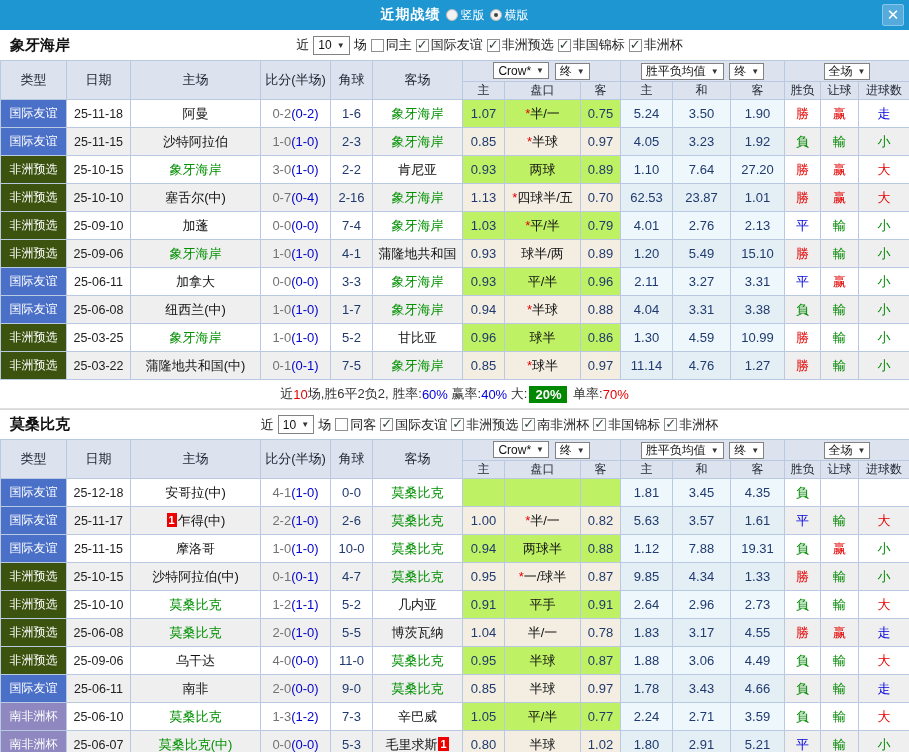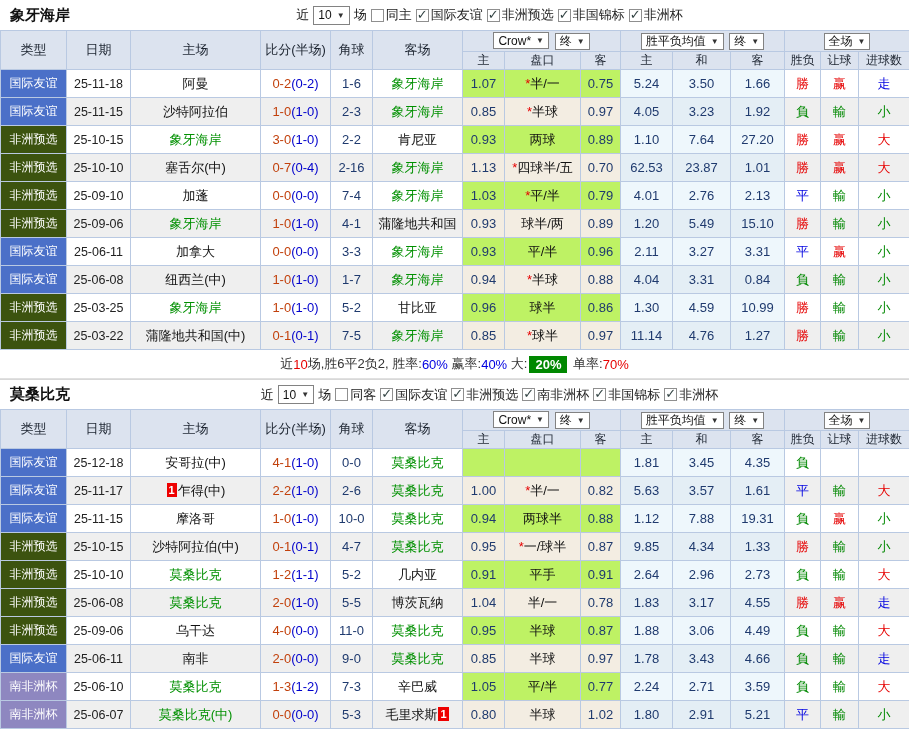--- a/index.html
+++ b/index.html
@@ -41,36 +41,50 @@
   tbody td { height:28px; font-size:13px; color:#111; }
   tbody tr:nth-child(even) td { background:#efefef; }
   tbody td.cream { background:#bef264; }
   tbody td.lblue { background:#eef7fc; }
   tbody tr:nth-child(even) td.cream { background:#f3ede2; }
   tbody tr:nth-child(even) td.lblue { background:#e4eef5; }
   td.type-badge { color:#fff; font-size:12px; }
   td.date-cell { color:#222; font-size:12.5px; }
   .num { color:#1f3a6e; }
   .hl { color:#009000; }
-  .score-m { color:#c2410c; }
+  .score-m { color:#737373; }
   .score-h { color:#0000cc; }
   .star { color:#e60000; }
   .badge { display:inline-block; background:#ee0000; color:#fff; font-size:11px; font-weight:bold;
            line-height:14px; padding:0 2px; margin:0 1px; vertical-align:1px; }
 
   
   .summary { height:29px; display:flex; align-items:center; justify-content:center; font-size:13px;
              background:#fff; border-bottom:1px solid #e0e0e0; white-space:pre; }
   .summary .box { padding:1px 6px; font-weight:bold; margin:0 2px; }
 </style>
 </head>
 <body>
 
 <div class="app">
 
+  <div class="topbar">
+    <div class="title-group">
+      <span class="dlg-title">近期战绩</span>
+      <span class="radio-label">
+        <span class="radio"></span>
+        <span>竖版</span>
+      </span>
+      <span class="radio-label">
+        <span class="radio checked"></span>
+        <span>横版</span>
+      </span>
+    </div>
+    <div class="close-btn">✕</div>
+  </div>
 
   <div class="sec-header">
     <span class="sec-title">象牙海岸</span>
     <span class="filter">
         <span>近</span>
         <span class="select-box">
           <span>10</span>
           <span class="caret">▼</span>
         </span>
         <span>场</span>
@@ -168,21 +182,21 @@
           <td class="date-cell">25-11-18</td>
           <td><span>阿曼</span></td>
           <td><span class="score-m">0-2</span><span class="score-h">(0-2)</span></td>
           <td class="num">1-6</td>
           <td><span class="hl">象牙海岸</span></td>
           <td class="num cream">1.07</td>
           <td class="cream"><span class="star">*</span><span>半/一</span></td>
           <td class="num cream">0.75</td>
           <td class="num lblue">5.24</td>
           <td class="num lblue">3.50</td>
-          <td class="num lblue">1.66</td>
+          <td class="num lblue">1.90</td>
           <td style="color: rgb(230, 0, 0);">勝</td>
           <td style="color: rgb(230, 0, 0);">赢</td>
           <td style="color: rgb(0, 0, 224);">走</td>
         </tr>
         <tr>
           <td class="type-badge" style="background: rgb(75, 112, 200);">国际友谊</td>
           <td class="date-cell">25-11-15</td>
           <td><span>沙特阿拉伯</span></td>
           <td><span class="score-m">1-0</span><span class="score-h">(1-0)</span></td>
           <td class="num">2-3</td>
@@ -287,21 +301,21 @@
           <td class="date-cell">25-06-08</td>
           <td><span>纽西兰(中)</span></td>
           <td><span class="score-m">1-0</span><span class="score-h">(1-0)</span></td>
           <td class="num">1-7</td>
           <td><span class="hl">象牙海岸</span></td>
           <td class="num cream">0.94</td>
           <td class="cream"><span class="star">*</span><span>半球</span></td>
           <td class="num cream">0.88</td>
           <td class="num lblue">4.04</td>
           <td class="num lblue">3.31</td>
-          <td class="num lblue">0.84</td>
+          <td class="num lblue">3.38</td>
           <td style="color: rgb(0, 136, 0);">負</td>
           <td style="color: rgb(0, 136, 0);">輸</td>
           <td style="color: rgb(0, 136, 0);">小</td>
         </tr>
         <tr>
           <td class="type-badge" style="background: rgb(60, 83, 15);">非洲预选</td>
           <td class="date-cell">25-03-25</td>
           <td><span class="hl">象牙海岸</span></td>
           <td><span class="score-m">1-0</span><span class="score-h">(1-0)</span></td>
           <td class="num">5-2</td>

